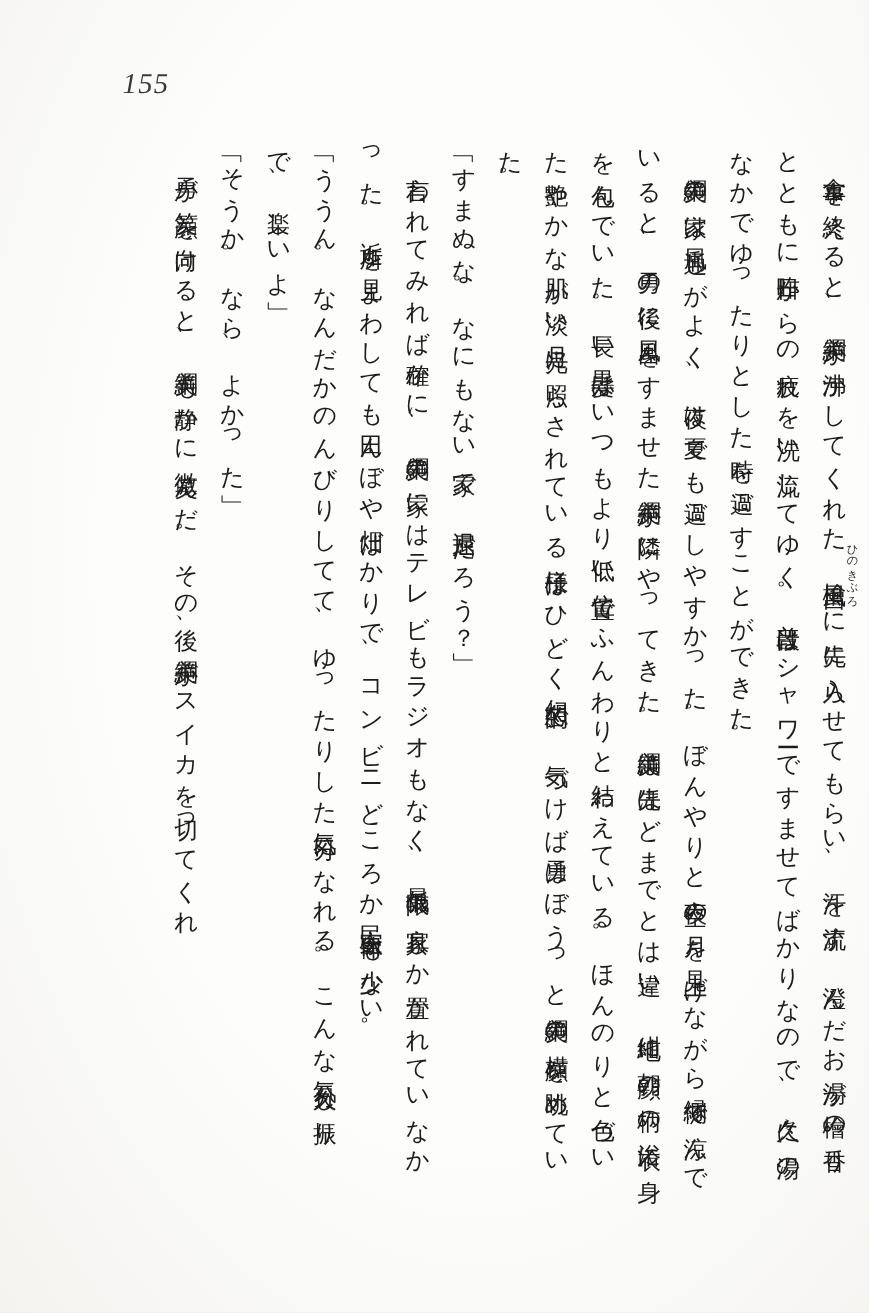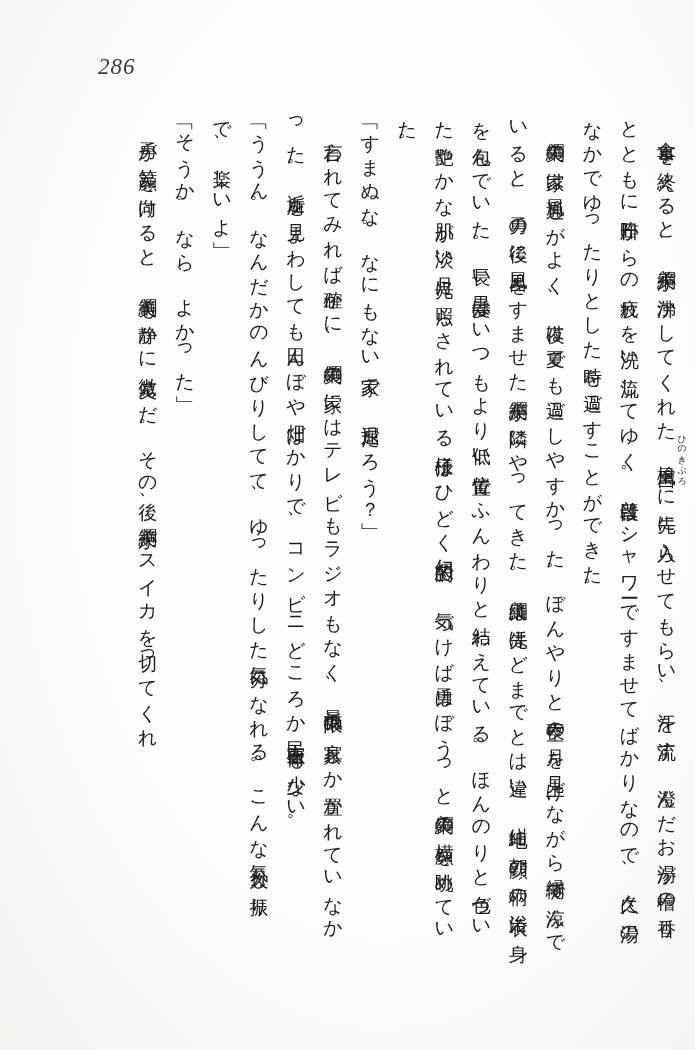--- a/index.html
+++ b/index.html
@@ -55,21 +55,21 @@
     font-size: 9px;
     letter-spacing: 0;
     color: #2a2a2a;
   }
 </style>
 </head>
 <body>
 
 <div class="page">
 
-  <div class="page-number">286</div>
+  <div class="page-number">155</div>
 
   <div class="text-block">
 
     <p><span>食事を終えると、美綱が沸かしてくれた</span><ruby><span>檜風呂</span><rt>ひのきぶろ</rt></ruby><span>に先に入らせてもらい、汗を流す。澄んだお湯が檜の香りとともに昨日からの疲れを洗い流してゆく。普段はシャワーですませてばかりなので、久々に湯のなかでゆったりとした時を過ごすことができた。</span></p>
 
     <p>美綱の家は風通しがよく、夜は夏でも過ごしやすかった。ぼんやりと夜空の月を見上げながら縁側で涼んでいると、勇の後に風呂をすませた美綱が隣にやってきた。美綱は先ほどまでとは違い、紺地に朝顔の柄の浴衣に身を包んでいた。長い黒髪はいつもより低い位置でふんわりと結わえている。ほんのりと色づいた艶やかな肌が淡い月光に照らされている様子はひどく幻想的で、気づけば勇はぼうっと美綱の横顔を眺めていた。</p>
 
     <p class="dialogue">「すまぬな。なにもない家で。退屈だろう？」</p>
 
     <p>言われてみれば確かに、美綱の家にはテレビもラジオもなく、最低限の家具しか置かれていなかった。近所を見まわしても田んぼや畑ばかりで、コンビニどころか民家自体も少ない。</p>

